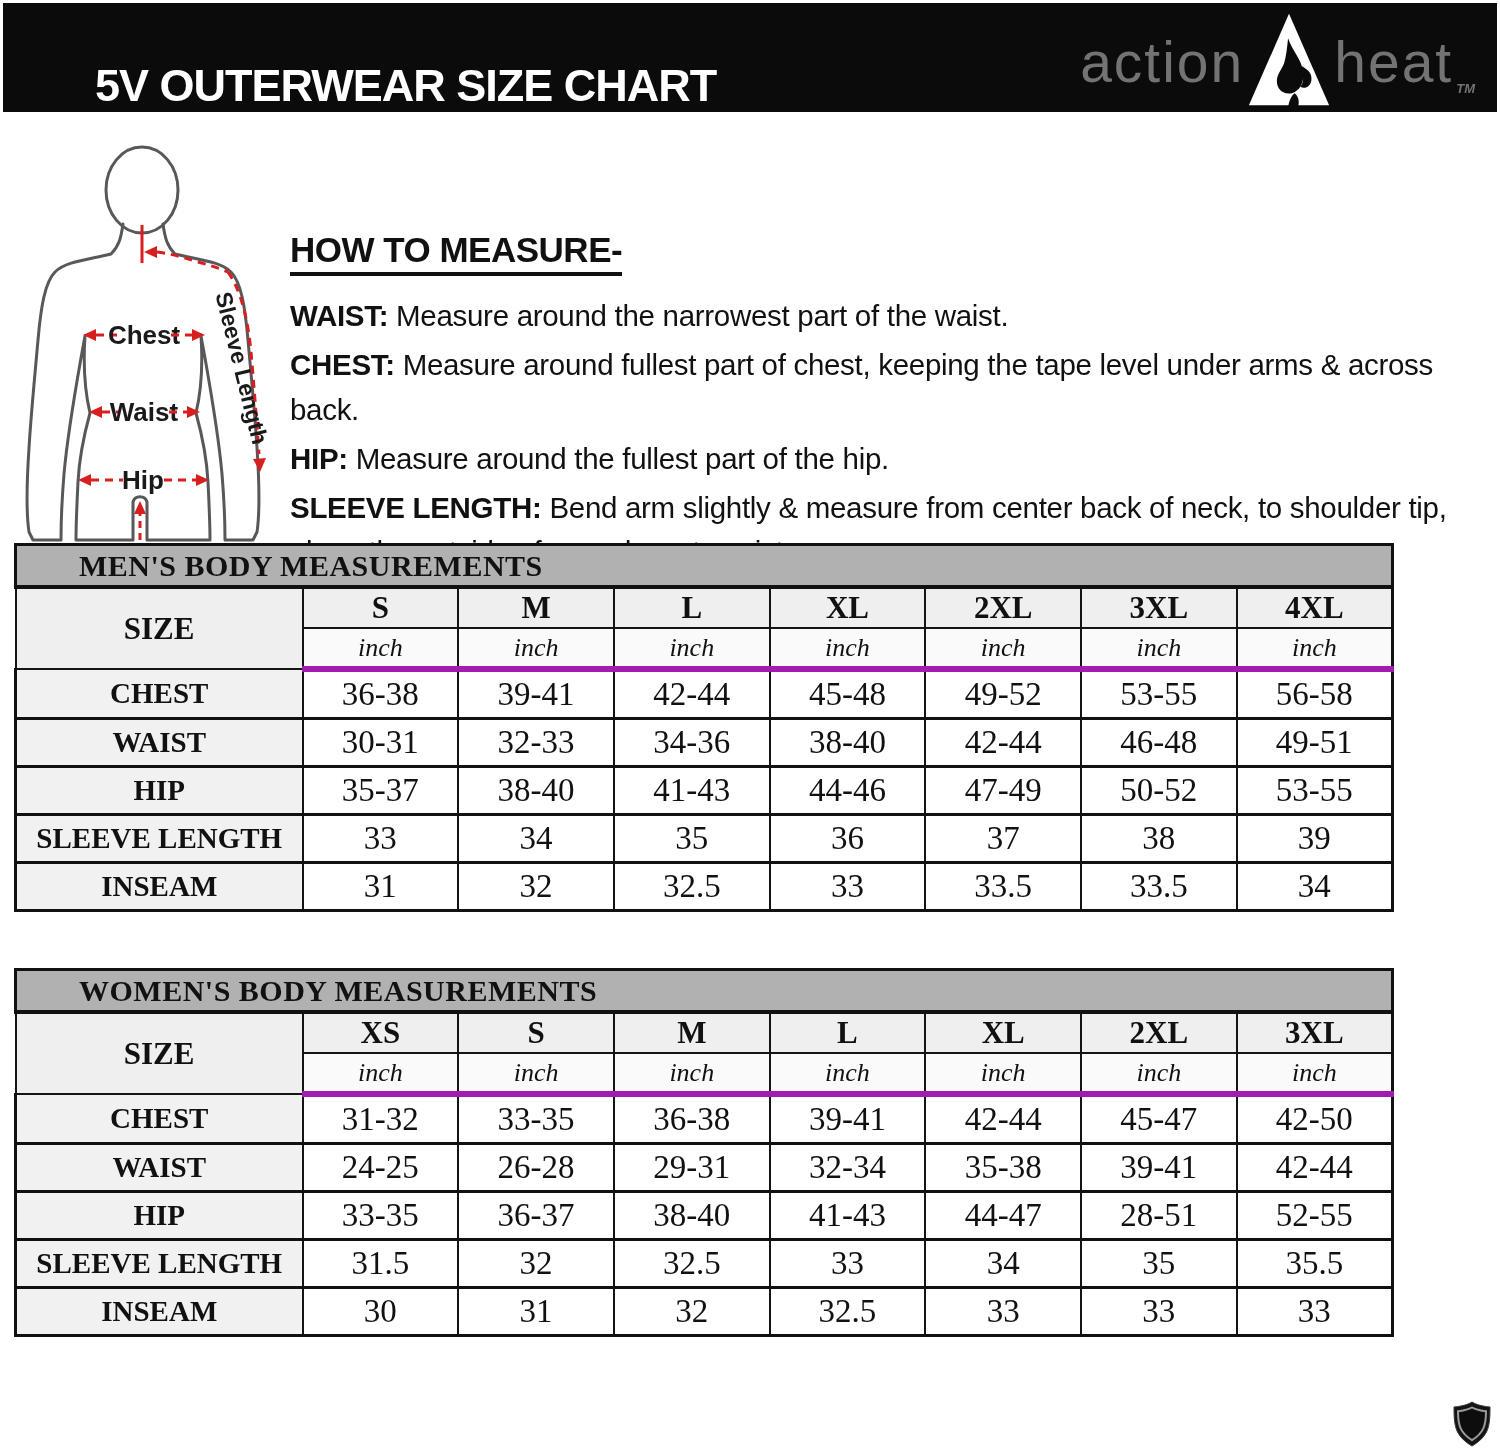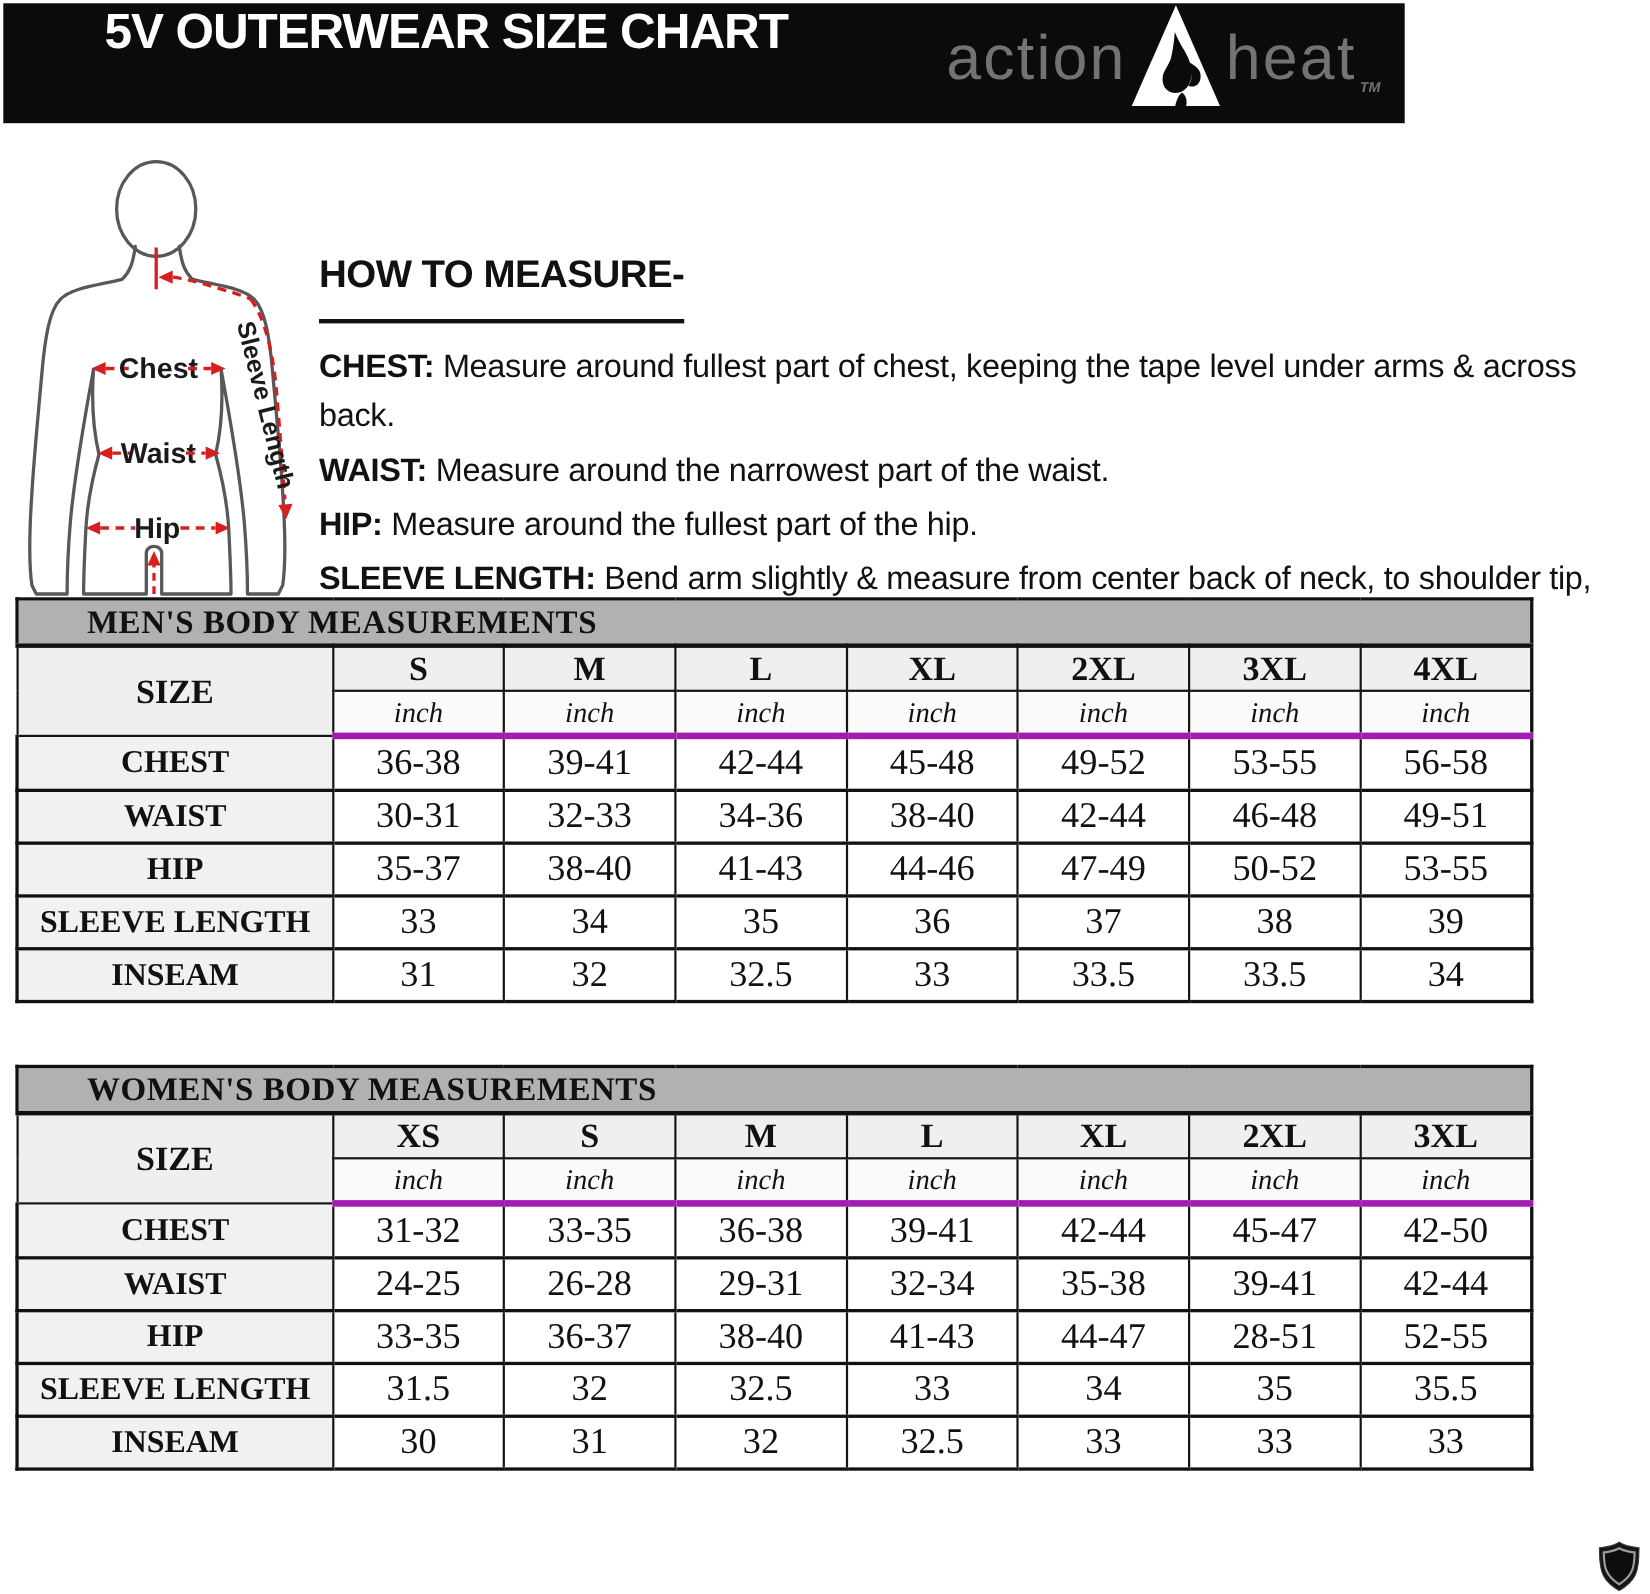--- a/index.html
+++ b/index.html
@@ -1,37 +1,37 @@
 <!DOCTYPE html>
 <html><head>
 <meta charset="utf-8">
 <style>
   html,body{margin:0;padding:0;background:#fff;}
   .page{position:relative;width:1500px;height:1449px;background:#fff;overflow:hidden;
         font-family:"Liberation Sans",sans-serif;color:#111;}
 
   
-  .topbar{position:absolute;left:3px;top:3px;width:1274px;height:109px;background:#0b0b0b;
-          display:flex;align-items:flex-start;justify-content:space-between;box-sizing:border-box;
+  .topbar{position:absolute;left:3px;top:3px;width:1494px;height:109px;background:#0b0b0b;
+          display:flex;align-items:flex-end;justify-content:space-between;box-sizing:border-box;
           padding:0 22px 0 92px;}
   .page-title{color:#fff;font-weight:bold;font-size:45px;letter-spacing:-1px;white-space:nowrap;}
   .logo{display:flex;align-items:center;color:#737373;}
   .logo-word{font-size:57px;font-weight:500;letter-spacing:2px;line-height:1;}
   .logo-mark{width:84px;height:100px;margin:0 3px;display:block;}
   .logo-tm{font-size:13px;font-weight:bold;align-self:flex-end;margin:0 0 16px 3px;font-style:italic;}
 
   
   .figure{position:absolute;left:23px;top:130px;width:260px;height:412px;}
   .figure svg{width:100%;height:100%;display:block;}
   .fig-label{font-family:"Liberation Sans",sans-serif;font-weight:bold;fill:#1a1a1a;}
 
   
   .howto{position:absolute;left:290px;top:230px;width:1208px;}
   .howto-heading{display:inline-block;font-size:35px;font-weight:bold;letter-spacing:-0.5px;
-                 border-bottom:4px solid #111;padding-bottom:20px;margin:0 0 18px 0;}
+                 border-bottom:4px solid #111;padding-bottom:2px;margin:0 0 18px 0;}
   .howto-line{font-size:29.5px;line-height:1.5;margin-bottom:5px;letter-spacing:-0.3px;}
   .howto-label{font-weight:bold;}
 
   
   .table-wrap{position:absolute;left:14px;width:1472px;}
   .mens{top:543px;}
   .womens{top:968px;}
   table.size-table{border-collapse:collapse;table-layout:fixed;width:1380px;
                    font-family:Liberation Serif, serif;}
   table.size-table td{border:2px solid #141414;text-align:center;padding:0;overflow:hidden;}
@@ -118,22 +118,22 @@
       <polygon points="186,350 173,344 173,356" fill="#d81f1f"></polygon>
 
       <line x1="117" y1="410" x2="117" y2="380" stroke="#d81f1f" stroke-width="3" stroke-dasharray="7 5"></line>
       <polygon points="117,371 111,384 123,384" fill="#d81f1f"></polygon>
     </svg>
   </div>
 
   <section class="howto">
     <h2 class="howto-heading">HOW TO MEASURE-</h2>
     <div>
+        <div class="howto-line"><span class="howto-label">WAIST:</span><span class="howto-text"> Measure around the narrowest part of the waist.</span></div>
         <div class="howto-line"><span class="howto-label">CHEST:</span><span class="howto-text"> Measure around fullest part of chest, keeping the tape level under arms &amp; across back.</span></div>
-        <div class="howto-line"><span class="howto-label">WAIST:</span><span class="howto-text"> Measure around the narrowest part of the waist.</span></div>
         <div class="howto-line"><span class="howto-label">HIP:</span><span class="howto-text"> Measure around the fullest part of the hip.</span></div>
         <div class="howto-line"><span class="howto-label">SLEEVE LENGTH:</span><span class="howto-text"> Bend arm slightly &amp; measure from center back of neck, to shoulder tip, along the outside of arm, down to wrist.</span></div>
       </div>
   </section>
 
   <div class="table-wrap mens">
       <table class="size-table">
         <colgroup>
           <col class="col-label">
           <col>

